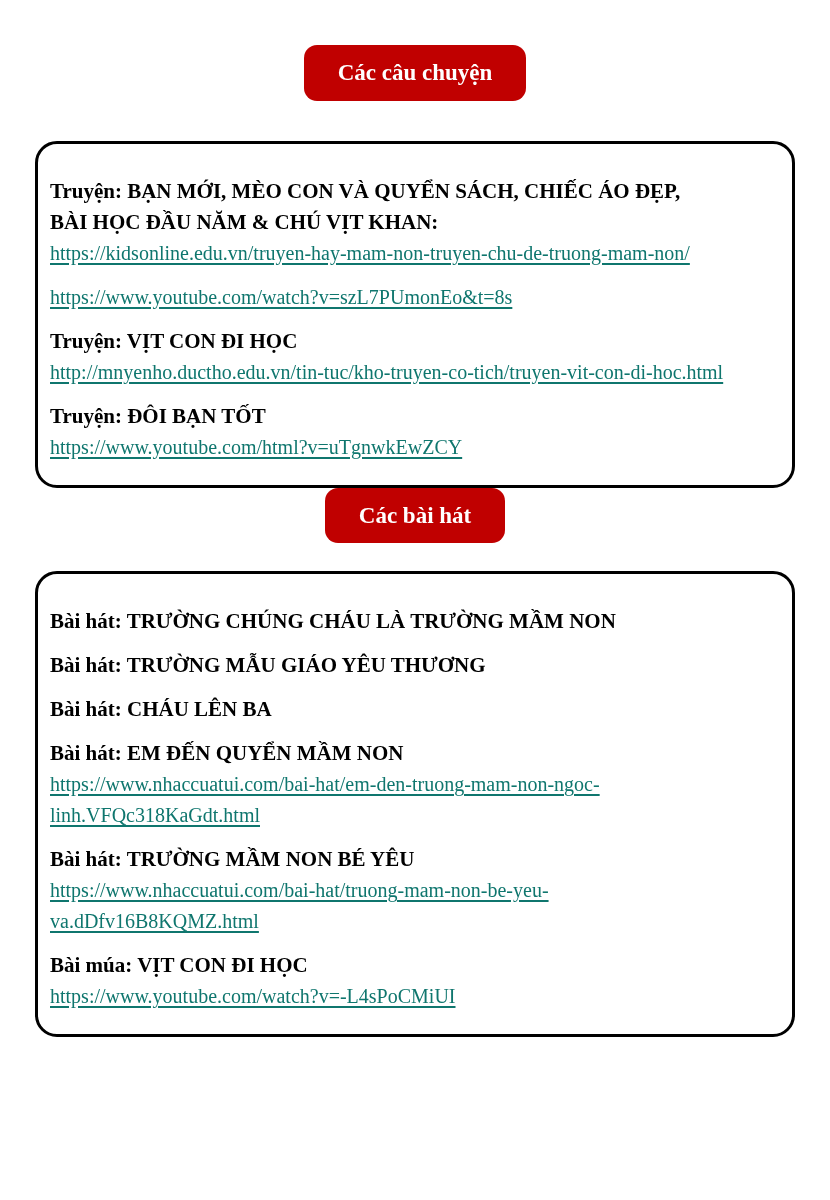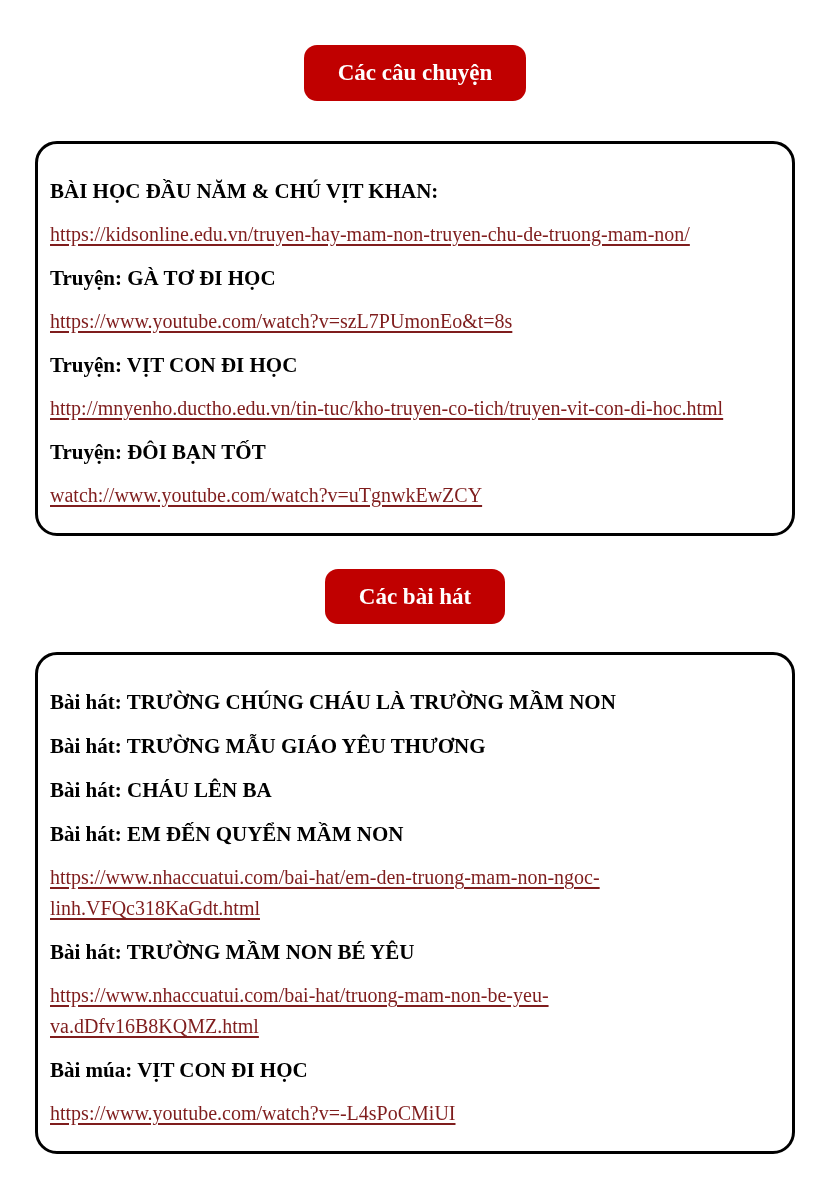--- a/index.html
+++ b/index.html
@@ -7,21 +7,21 @@
   body {
     width: 830px; height: 1200px;
     font-family: "Liberation Serif", "DejaVu Serif", serif;
     color: #000000;
     overflow: hidden;
   }
   .page { width: 830px; height: 984px; position: relative; }
 
   .badge-row { display: flex; justify-content: center; }
   .badge-row--first { padding-top: 45px; }
-  .badge-row--second { padding-top: 33px; }
+  .badge-row--second { }
   .badge {
     background: #c00000;
     color: #ffffff;
     font-weight: bold;
     font-size: 23px;
     line-height: 1.2;
     padding: 14px 34px;
     border-radius: 13px;
     text-align: center;
     min-width: 140px;
@@ -40,21 +40,21 @@
   .list-box--songs   { margin-top: 28px; }
 
   .entry { margin-bottom: 13px; }
   .entry:last-child { margin-bottom: 0; }
   .entry-title div {
     font-weight: bold;
     font-size: 21px;
     line-height: 31px;
     white-space: nowrap;
   }
-  .entry-link { color: #7f1d1d; text-decoration: none; display: block; margin-top: 12px; }
+  .entry-link { color: #0f766e; text-decoration: none; display: block; }
   .entry-link div {
     font-size: 20px;
     line-height: 31px;
     text-decoration: underline;
     text-underline-offset: 3px;
     white-space: nowrap;
   }
 </style>
 </head>
 <body>
@@ -62,51 +62,49 @@
 <div class="page">
 
   <div class="badge-row badge-row--first">
     <div class="badge">Các câu chuyện</div>
   </div>
 
   <div class="list-box list-box--stories">
 
       <div class="entry">
         <div class="entry-title">
+          <div>Truyện: BẠN MỚI, MÈO CON VÀ QUYỂN SÁCH, CHIẾC ÁO ĐẸP,</div>
           <div>BÀI HỌC ĐẦU NĂM &amp; CHÚ VỊT KHAN:</div>
         </div>
         <a class="entry-link">
           <div>https://kidsonline.edu.vn/truyen-hay-mam-non-truyen-chu-de-truong-mam-non/</div>
         </a>
       </div>
 
       <div class="entry">
-        <div class="entry-title">
-          <div>Truyện: GÀ TƠ ĐI HỌC</div>
-        </div>
         <a class="entry-link">
           <div>https://www.youtube.com/watch?v=szL7PUmonEo&amp;t=8s</div>
         </a>
       </div>
 
       <div class="entry">
         <div class="entry-title">
           <div>Truyện: VỊT CON ĐI HỌC</div>
         </div>
         <a class="entry-link">
           <div>http://mnyenho.ductho.edu.vn/tin-tuc/kho-truyen-co-tich/truyen-vit-con-di-hoc.html</div>
         </a>
       </div>
 
       <div class="entry">
         <div class="entry-title">
           <div>Truyện: ĐÔI BẠN TỐT</div>
         </div>
         <a class="entry-link">
-          <div>watch://www.youtube.com/watch?v=uTgnwkEwZCY</div>
+          <div>https://www.youtube.com/html?v=uTgnwkEwZCY</div>
         </a>
       </div>
     </div>
 
   <div class="badge-row badge-row--second">
     <div class="badge">Các bài hát</div>
   </div>
 
   <div class="list-box list-box--songs">
 

